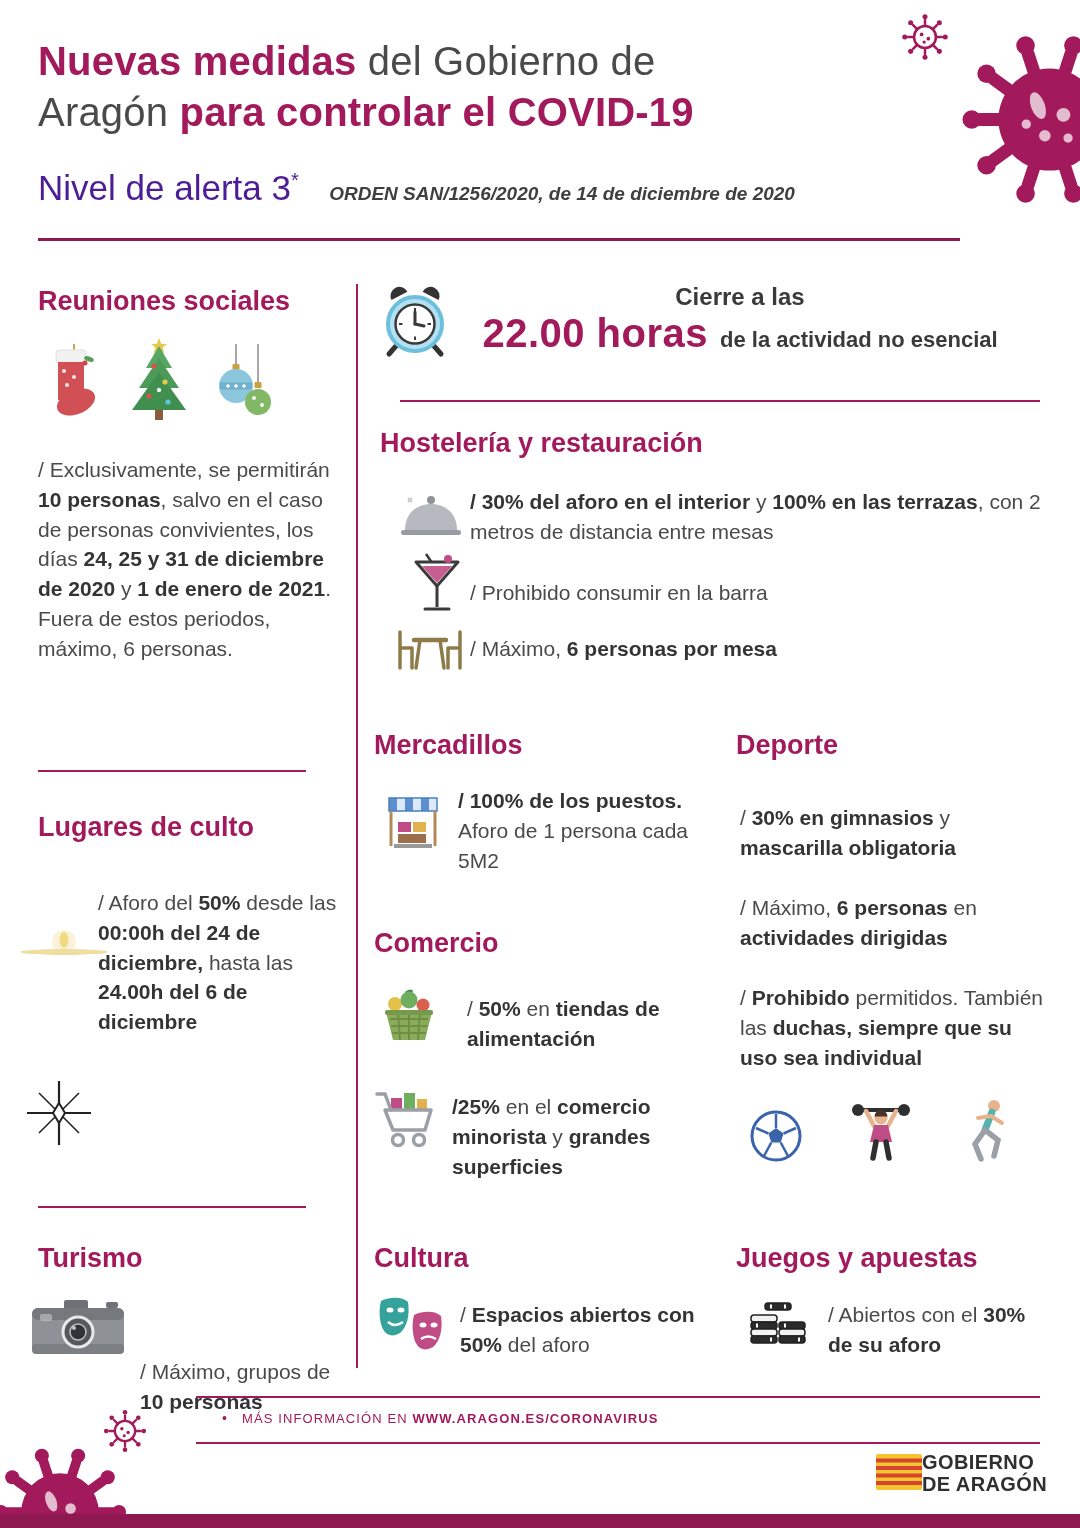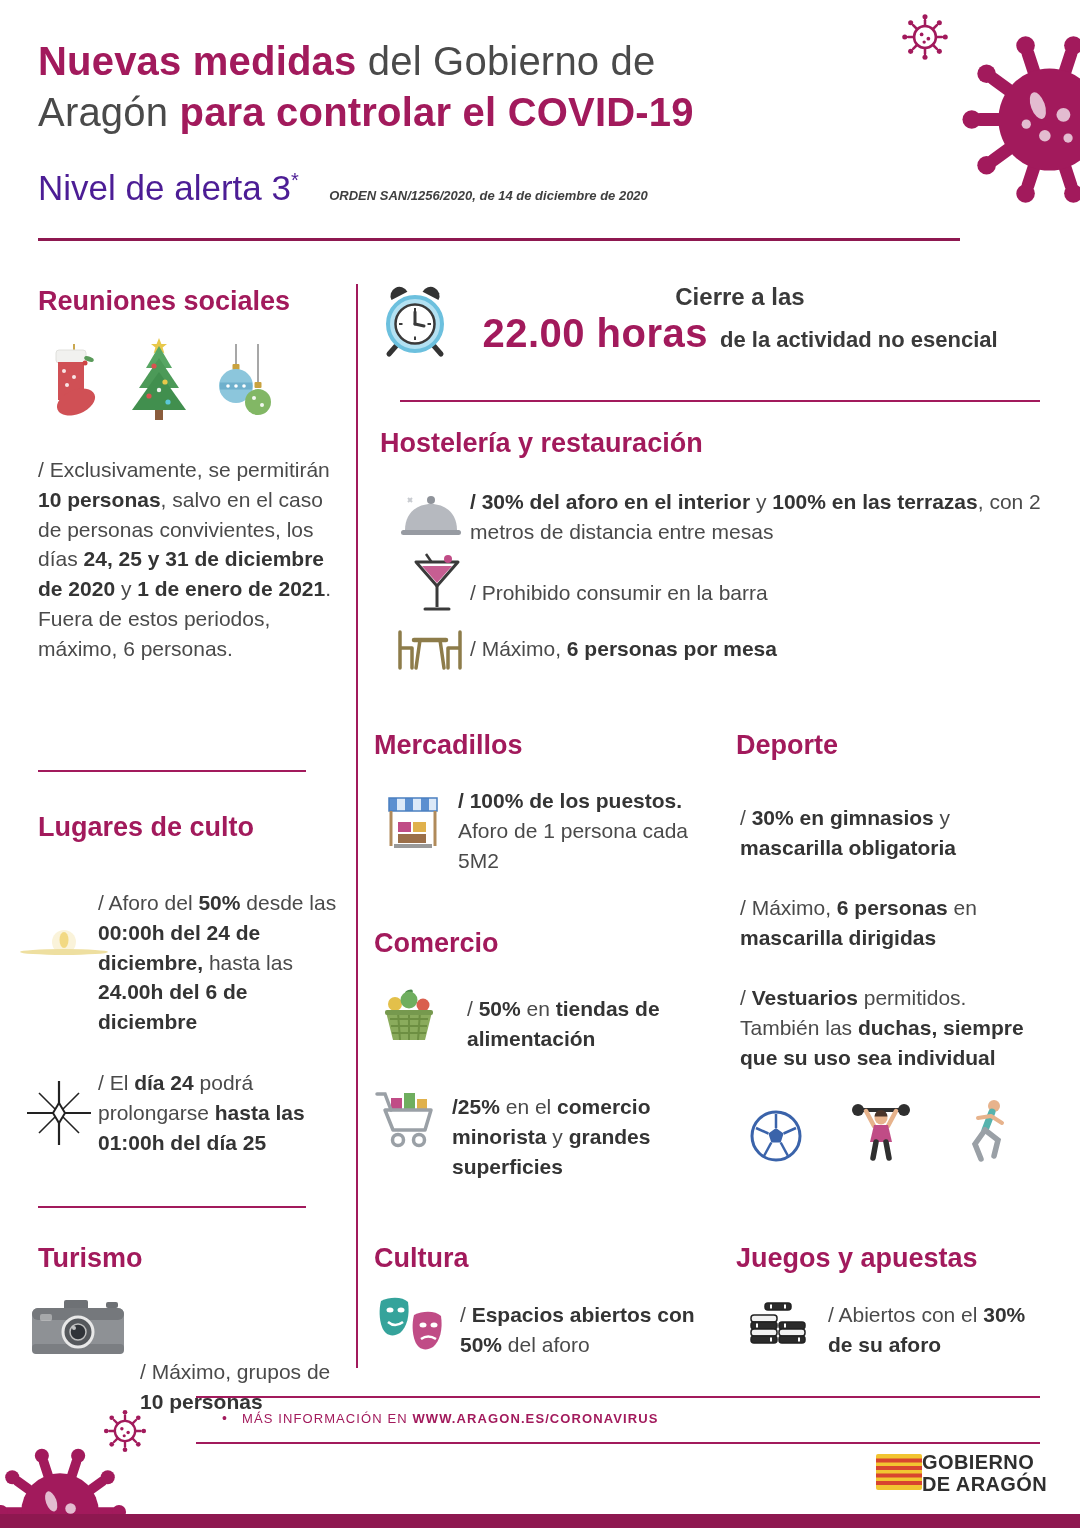--- a/index.html
+++ b/index.html
@@ -6,21 +6,21 @@
   .page{
     position:relative;width:1080px;height:1528px;background:#ffffff;
     overflow:hidden;font-family:"Liberation Sans",sans-serif;color:#464646;
   }
   .abs{position:absolute;}
   
   .title{font-size:40px;line-height:51px;color:#4a4a4a;font-weight:400;letter-spacing:.2px;}
   .title .acc{color:#a21a5c;font-weight:800;}
   .alert{font-size:35px;color:#4c1d95;font-weight:400;}
   .alert sup{font-size:20px;}
-  .order{font-style:italic;font-size:13px;color:#3f3f3f;font-weight:700;margin-left:26px;}
+  .order{font-style:italic;font-size:19px;color:#3f3f3f;font-weight:700;margin-left:26px;}
   .header-rule{background:#8e1850;height:3px;}
   
   .sec-title{font-size:27px;font-weight:800;color:#a21a5c;margin:0;}
   .body{font-size:21px;line-height:1.42;color:#4a4a4a;margin:0;}
   .body .b{font-weight:800;color:#343434;}
   .line-h{background:#a21a5c;height:2px;}
   .line-v{background:#a21a5c;width:2px;}
   
   .closure-l1{font-size:24px;font-weight:800;color:#3a3a3a;}
   .closure-time{font-size:40px;font-weight:800;color:#a21a5c;letter-spacing:.5px;}
@@ -188,21 +188,20 @@
 
   <div class="abs" style="left:26px;top:1080px;width:66px;height:66px;">
     <svg width="66" height="66" viewBox="0 0 66 66">
       <line x1="33" y1="1" x2="33" y2="65" stroke="#222" stroke-width="2.2"></line>
       <line x1="1" y1="33" x2="65" y2="33" stroke="#222" stroke-width="2.2"></line>
       <line x1="13" y1="13" x2="53" y2="53" stroke="#222" stroke-width="1.6"></line>
       <line x1="53" y1="13" x2="13" y2="53" stroke="#222" stroke-width="1.6"></line>
       <polygon points="33,23 39,33 33,43 27,33" fill="#ffffff" stroke="#222" stroke-width="2"></polygon>
     </svg>
   </div>
-  <p class="abs body" style="left:98px;top:1068px;width:242px;"><span>/ El </span><span class="b">día 24</span><span> podrá prolongarse </span><span class="b">hasta las 01:00h del día 25</span></p>
 
   <div class="abs line-h" style="left:38px;top:1206px;width:268px;"></div>
 
   <h2 class="abs sec-title" style="left:38px;top:1243px;">Turismo</h2>
 
   <div class="abs" style="left:30px;top:1296px;width:96px;height:64px;">
     <svg width="96" height="64" viewBox="0 0 96 64">
       <rect x="34" y="4" width="24" height="10" rx="2" fill="#6e7175"></rect>
       <rect x="76" y="6" width="12" height="6" rx="2" fill="#6e7175"></rect>
       <rect x="2" y="12" width="92" height="46" rx="6" fill="#8e9195"></rect>
@@ -351,22 +350,22 @@
       <path d="M38,20 C48,15 60,16 65,21 C67,34 64,46 57,52 C49,57 42,54 39,46 C36,38 36,28 38,20 Z" fill="#c04c86"></path>
       <ellipse cx="47" cy="30" rx="3.5" ry="2.5" fill="#ffffff"></ellipse>
         <ellipse cx="58" cy="30" rx="3.5" ry="2.5" fill="#ffffff"></ellipse>
       <path d="M45,44 Q52,39 60,44" stroke="#ffffff" stroke-width="2.5" fill="none"></path>
     </svg>
   </div>
   <p class="abs body" style="left:460px;top:1300px;width:238px;"><span>/ </span><span class="b">Espacios abiertos con 50%</span><span> del aforo</span></p>
 
   <h2 class="abs sec-title" style="left:736px;top:730px;">Deporte</h2>
   <p class="abs body" style="left:740px;top:803px;width:298px;"><span>/ </span><span class="b">30% en gimnasios</span><span> y </span><span class="b">mascarilla obligatoria</span></p>
-  <p class="abs body" style="left:740px;top:893px;width:298px;"><span>/ Máximo, </span><span class="b">6 personas</span><span> en </span><span class="b">mascarilla dirigidas</span></p>
-  <p class="abs body" style="left:740px;top:983px;width:308px;"><span>/ </span><span class="b">Vestuarios</span><span> permitidos. También las </span><span class="b">duchas, siempre que su uso sea individual</span></p>
+  <p class="abs body" style="left:740px;top:893px;width:298px;"><span>/ Máximo, </span><span class="b">6 personas</span><span> en </span><span class="b">actividades dirigidas</span></p>
+  <p class="abs body" style="left:740px;top:983px;width:308px;"><span>/ </span><span class="b">Prohibido</span><span> permitidos. También las </span><span class="b">duchas, siempre que su uso sea individual</span></p>
 
   <div class="abs icon-row" style="left:748px;top:1096px;gap:44px;">
     <span>
       <svg width="56" height="56" viewBox="0 0 56 56">
         <circle cx="28" cy="28" r="24" fill="#ffffff" stroke="#3a63aa" stroke-width="3"></circle>
         <polygon points="28,20 35.6,25.5 32.7,34.5 23.3,34.5 20.4,25.5" fill="#3a63aa"></polygon>
         <g stroke="#3a63aa" stroke-width="2.5">
           <line x1="28" y1="20" x2="28" y2="6"></line>
             <line x1="35.6" y1="25.5" x2="48" y2="20"></line>
           <line x1="32.7" y1="34.5" x2="40" y2="48"></line>

